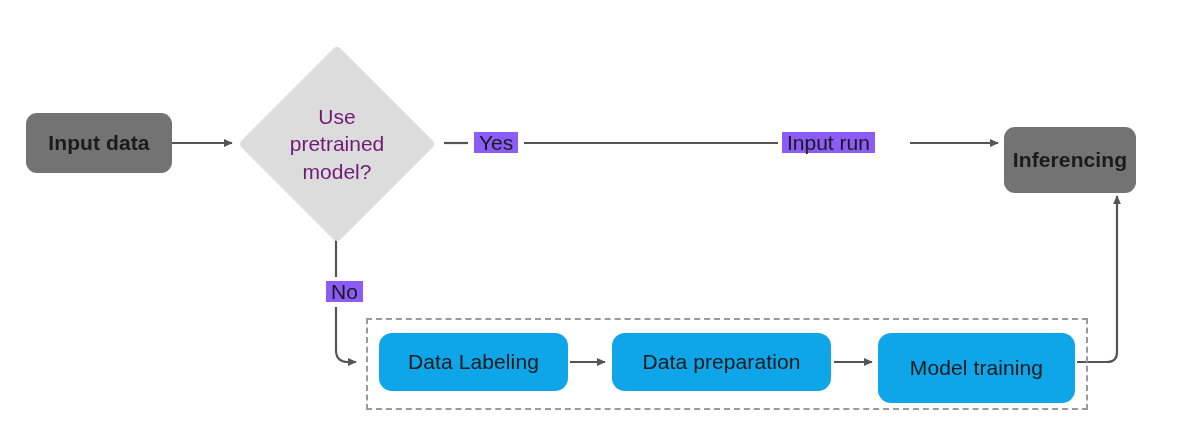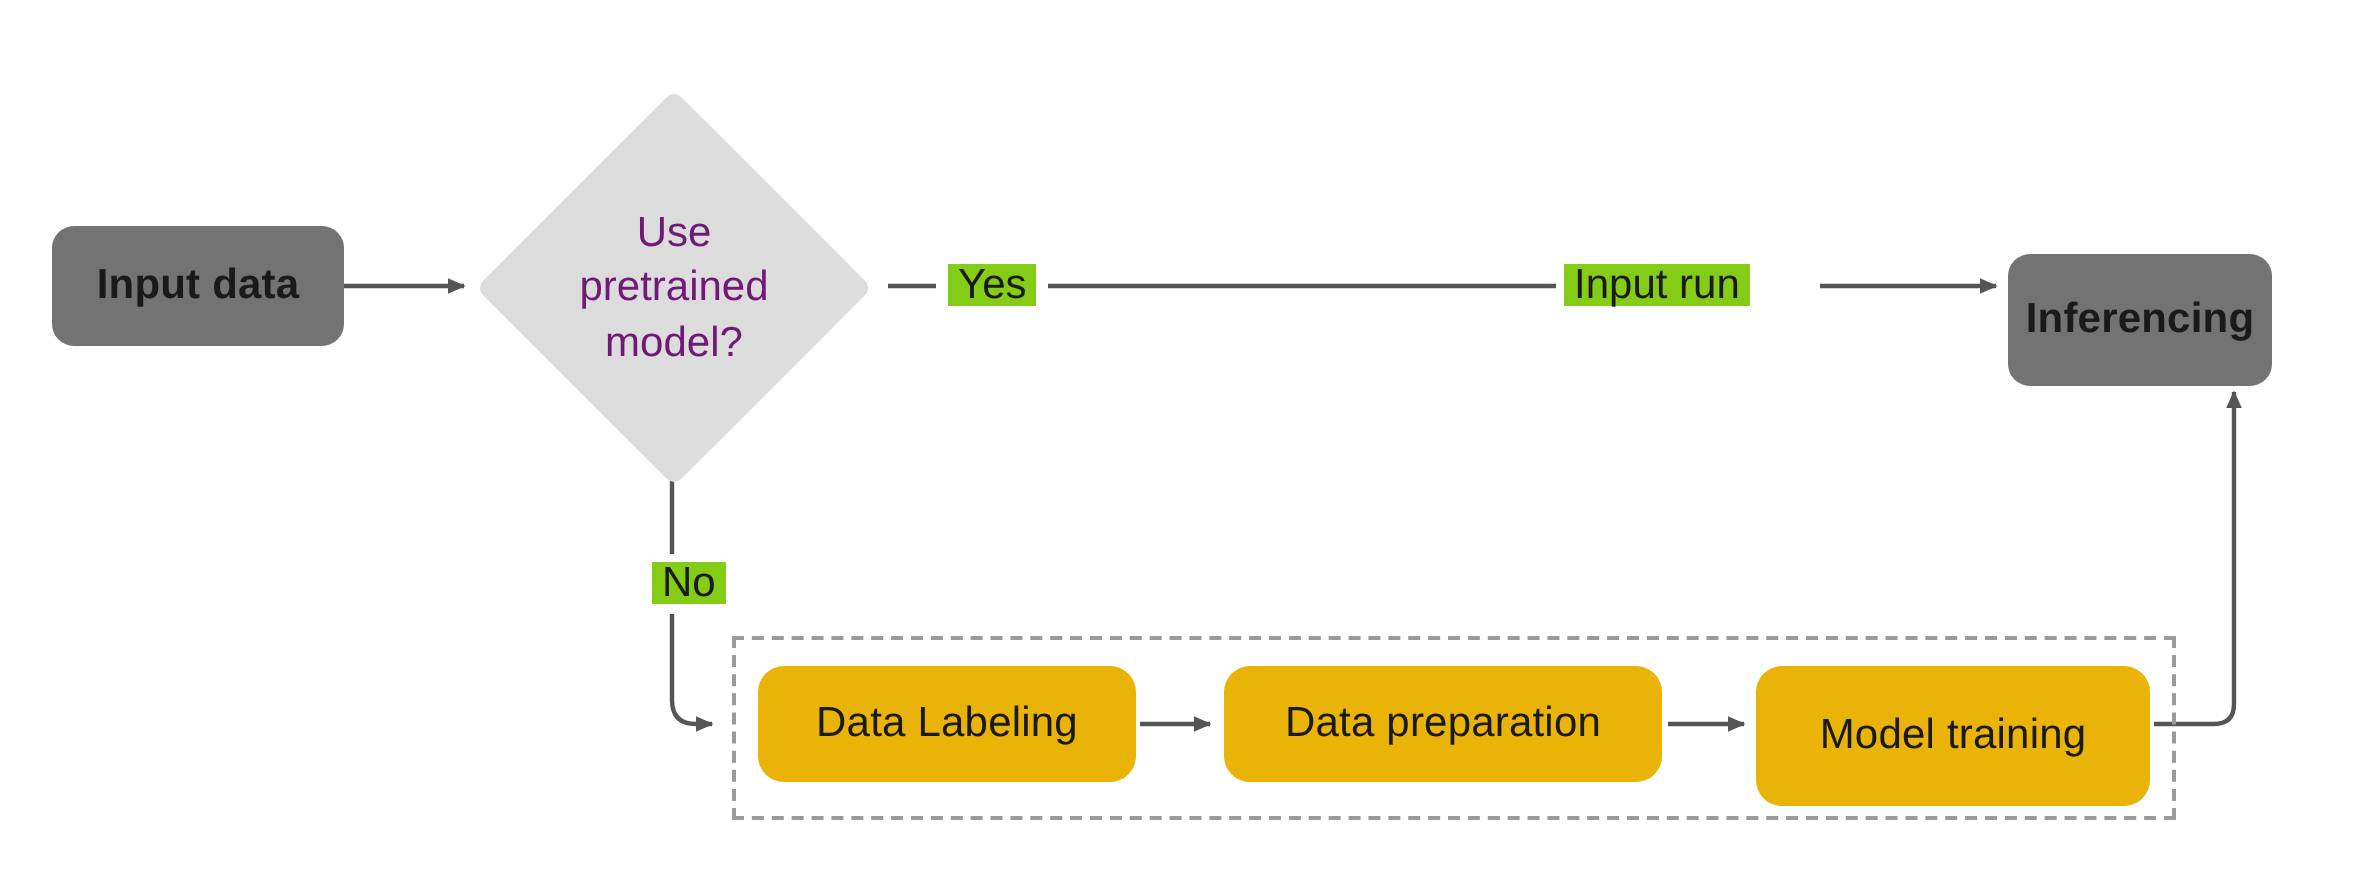--- a/index.html
+++ b/index.html
@@ -35,21 +35,21 @@
     line-height: 1.22;
     text-align: center;
     letter-spacing: 0.1px;
   }
   .node.green {
     background: #737373;
     border-radius: 11px;
     font-weight: bold;
   }
   .node.blue {
-    background: #eab308;
+    background: #0ea5e9;
     border-radius: 13px;
   }
   .diamond-wrap {
     position: absolute;
   }
   .diamond-shape {
     position: absolute;
     left: 0;
     top: 0;
     width: 100%;
@@ -69,21 +69,21 @@
     line-height: 1.30;
     text-align: center;
     white-space: pre-line;
   }
   .edge-label {
     position: absolute;
     color: #1a1a1a;
     font-size: 21px;
     line-height: 1;
     white-space: nowrap;
-    background: #84cc16;
+    background: #8b5cf6;
     padding: 0 5px;
   }
   .group-box {
     position: absolute;
     box-sizing: border-box;
     border: 2px dashed #9a9a9a;
     background: transparent;
   }
 </style>
 </head>

